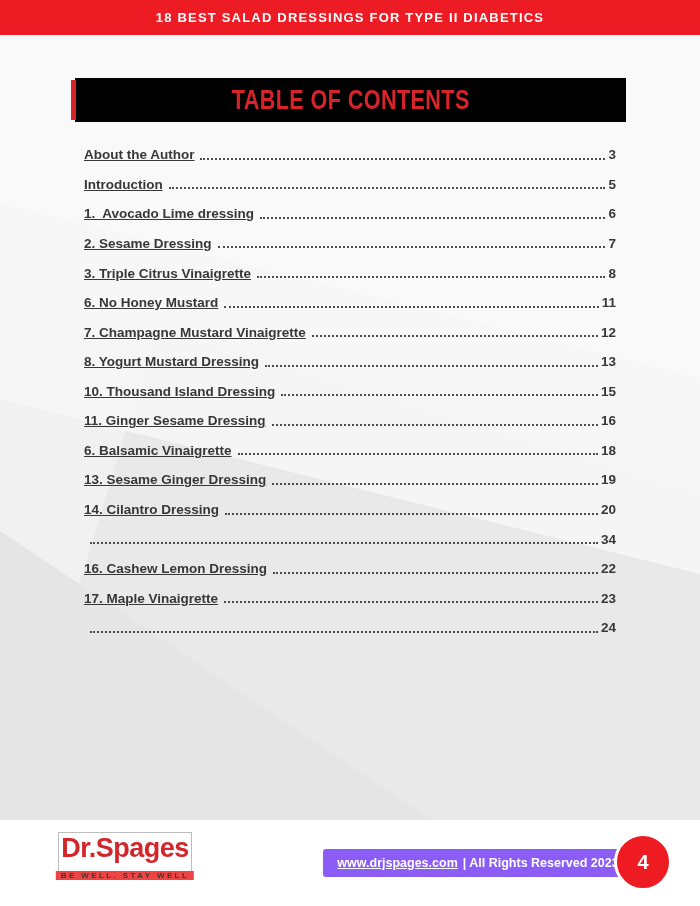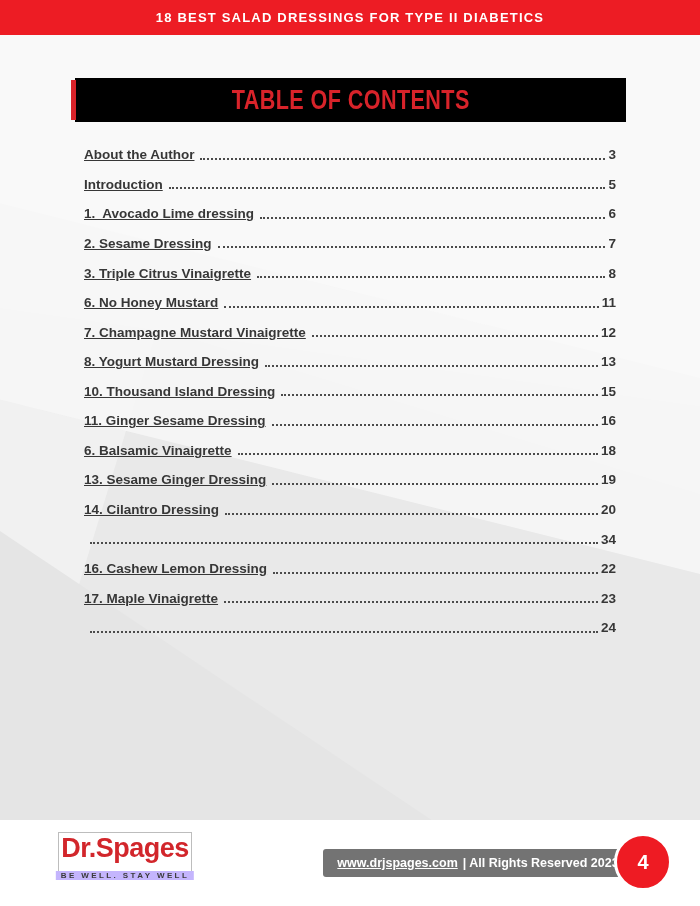--- a/index.html
+++ b/index.html
@@ -60,26 +60,26 @@
   .logo-frame{
     position:absolute;left:42px;top:12px;width:134px;height:43px;
     border:1.5px solid #bdbdbd;box-sizing:border-box;margin-left:16px;
   }
   .logo-name{
     position:absolute;left:0;right:0;top:2px;text-align:center;
     color:#d2262b;font-size:27px;font-weight:800;letter-spacing:-.5px;line-height:1;
   }
   .logo-tagline{
     position:absolute;left:50%;bottom:-6px;transform:translateX(-50%);
-    background:#c4b5fd;padding:0 5px;white-space:nowrap;
+    background:#ef4444;padding:0 5px;white-space:nowrap;
     font-size:8px;font-weight:700;letter-spacing:2.4px;color:#3a3a3a;
   }
   .footer-bar{
     position:absolute;left:323px;top:29px;width:310px;height:28px;
-    background:#737373;border-radius:3px;z-index:1;
+    background:#8b5cf6;border-radius:3px;z-index:1;
     display:flex;align-items:center;justify-content:center;
     color:#ffffff;font-size:12.5px;font-weight:600;white-space:nowrap;
   }
   .footer-bar .link{text-decoration:underline;color:#ffffff;margin-right:5px;}
   .page-circle{
     position:absolute;left:614px;top:13px;width:58px;height:58px;border-radius:50%;
     background:#ee1b23;border:3px solid #ffffff;box-sizing:border-box;z-index:2;
     display:flex;align-items:center;justify-content:center;
     color:#ffffff;font-size:20px;font-weight:700;
   }

